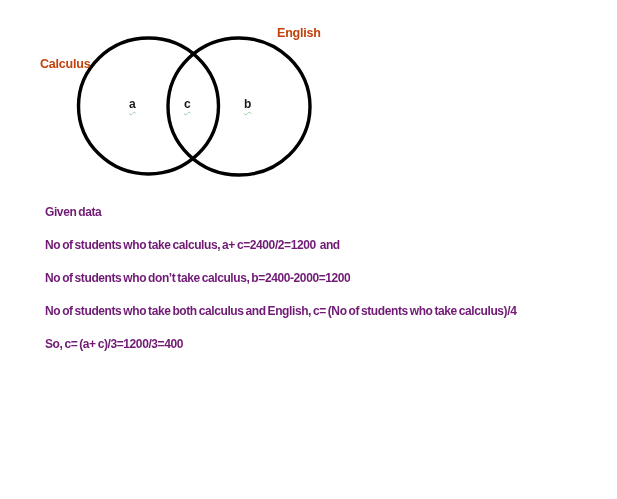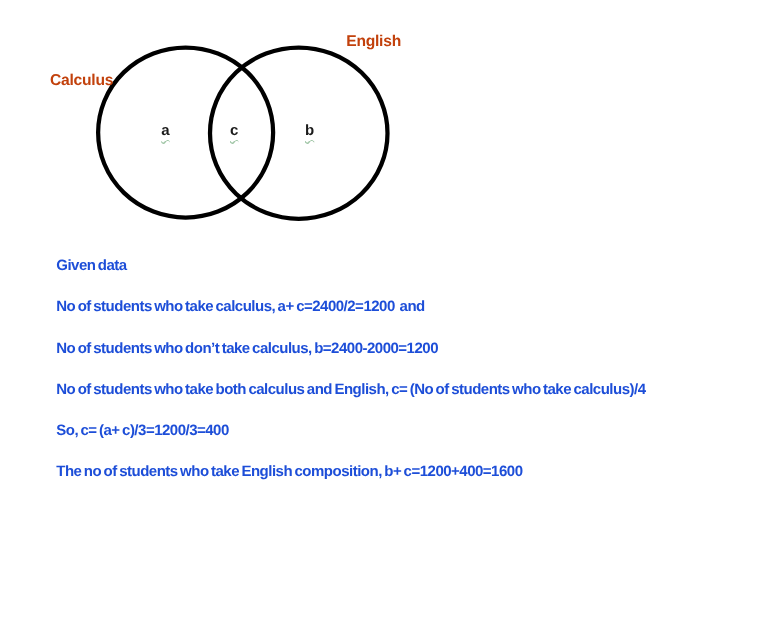--- a/index.html
+++ b/index.html
@@ -46,21 +46,21 @@
     left: 45px;
     top: 196px;
     width: 572px;
   }
   .solution p {
     margin: 0;
     height: 33px;
     line-height: 33px;
     font-size: 12px;
     font-weight: 700;
-    color: #1d4ed8;
+    color: #701a75;
     letter-spacing: -0.4px;
     word-spacing: -1px;
     white-space: pre;
   }
 </style>
 </head>
 <body>
 
 <div class="page">
 
@@ -75,16 +75,15 @@
     <span class="region-letter region-c">c</span>
     <span class="region-letter region-b">b</span>
   </div>
 
   <div class="solution">
     <p>Given data</p>
     <p>No of students who take calculus, a+ c=2400/2=1200  and</p>
     <p>No of students who don’t take calculus, b=2400-2000=1200</p>
     <p>No of students who take both calculus and English, c= (No of students who take calculus)/4</p>
     <p>So, c= (a+ c)/3=1200/3=400</p>
-    <p>The no of students who take English composition, b+ c=1200+400=1600</p>
   </div>
 
 </div>
 
 </body></html>

